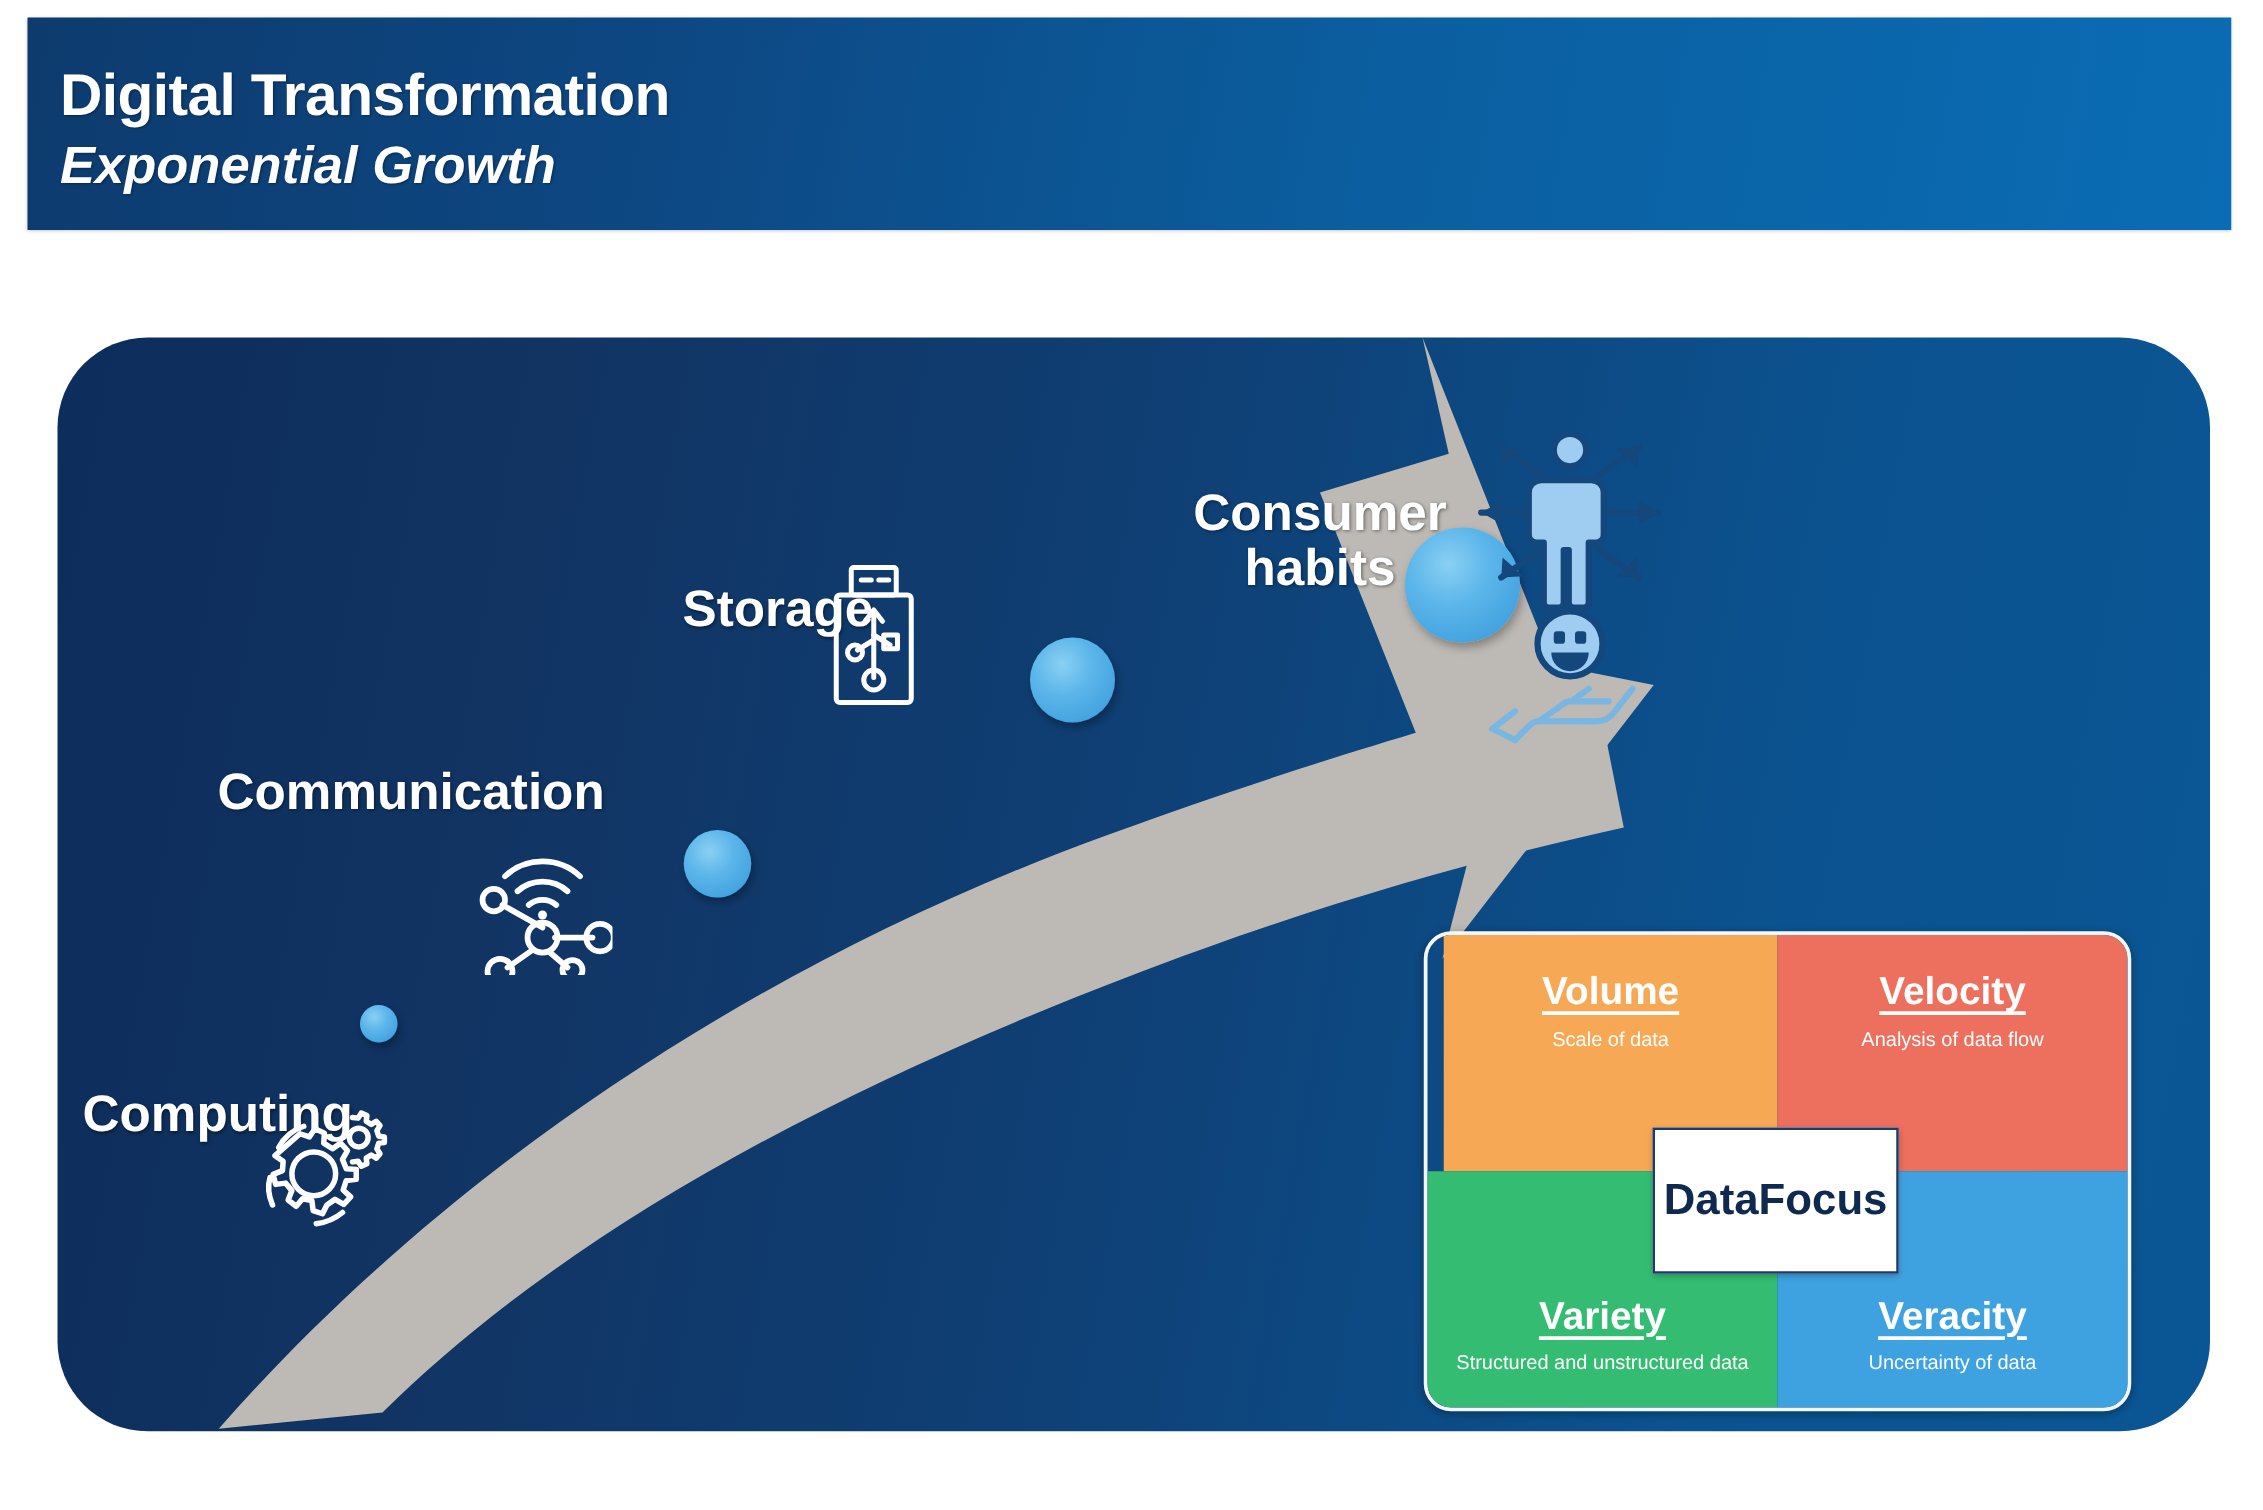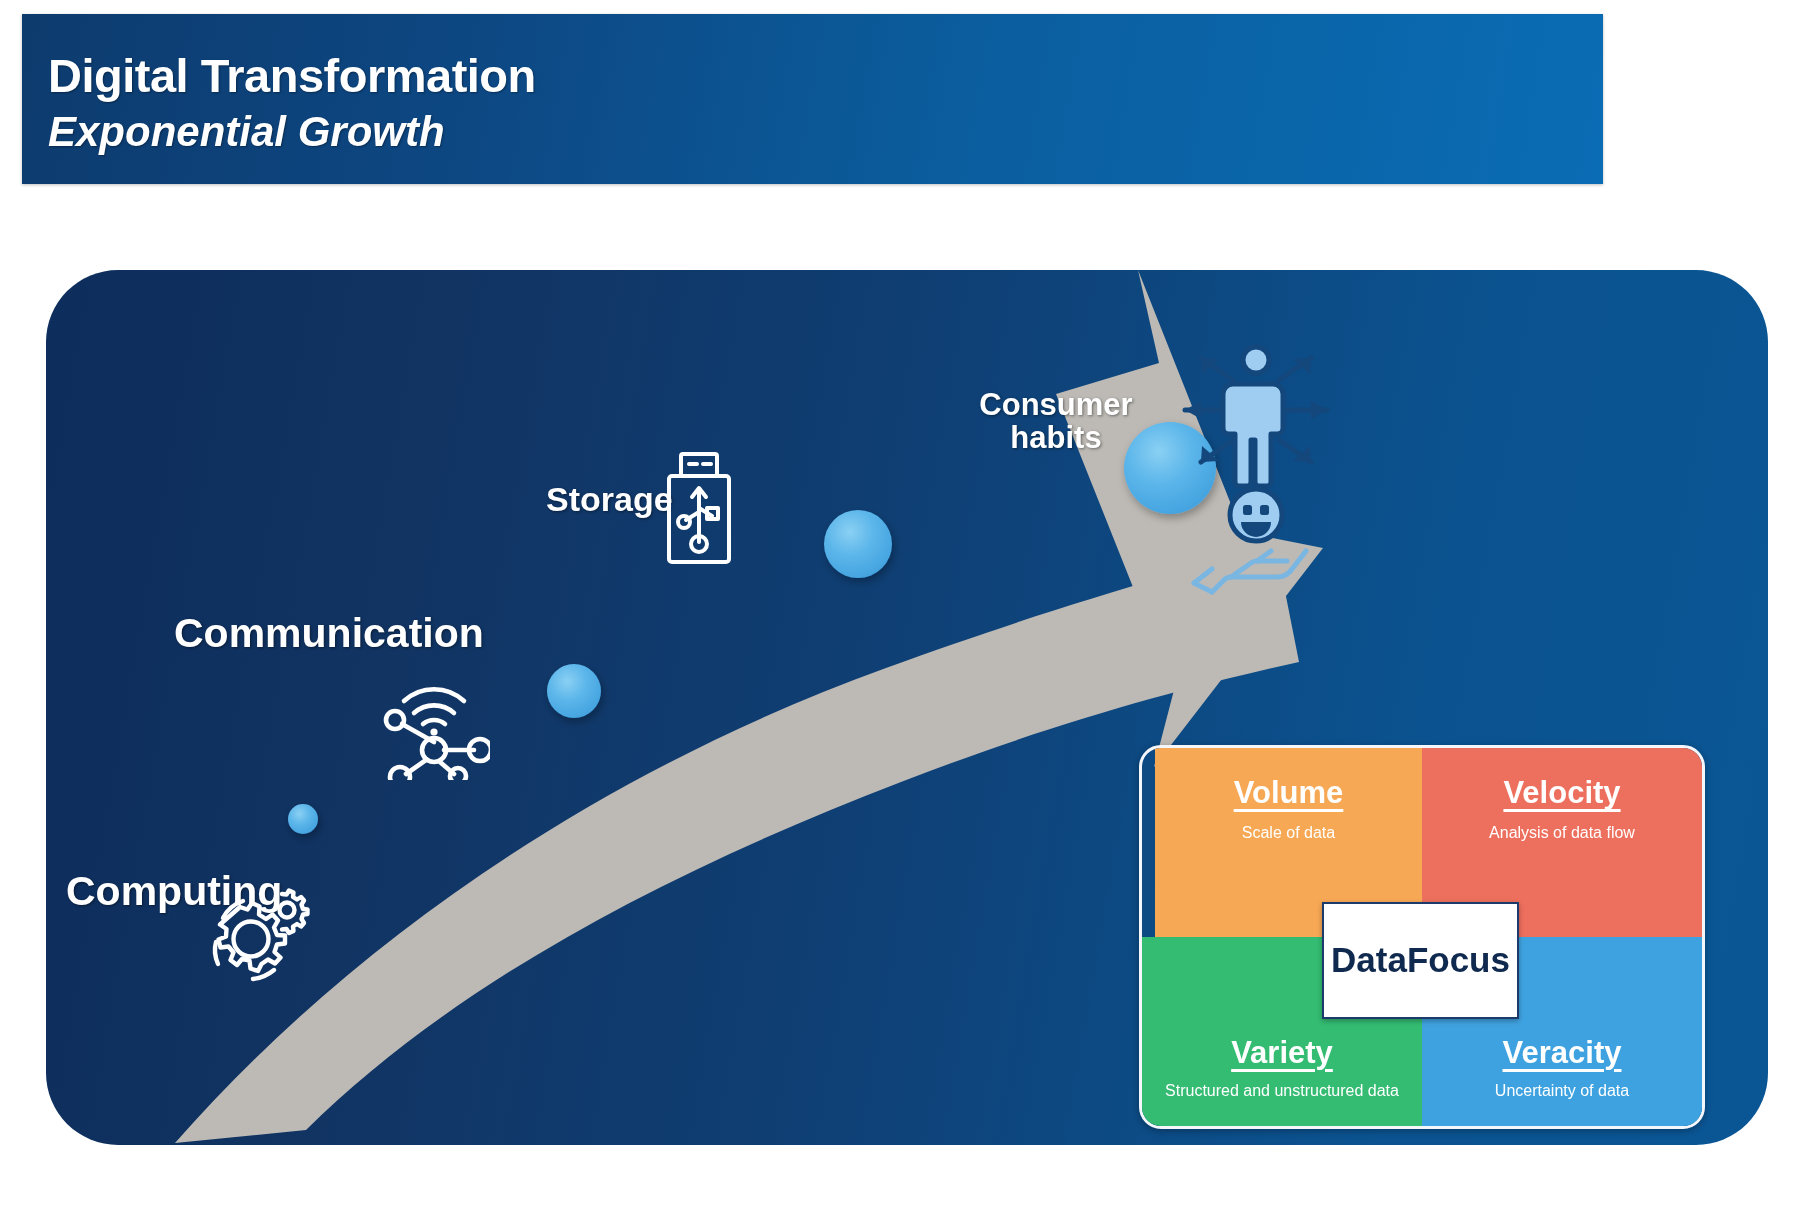--- a/index.html
+++ b/index.html
@@ -13,21 +13,21 @@
     position: relative;
     overflow: hidden;
     font-family: "Liberation Sans", sans-serif;
   }
 
   
   #header-banner {
     position: absolute;
     left: 22px;
     top: 14px;
-    width: 1581px;
+    width: 1763px;
     height: 170px;
     background: linear-gradient(100deg, #0d3b6e 0%, #0d4782 28%, #0b5fa0 62%, #0a6cb4 100%);
     box-shadow: 0 1px 3px rgba(0,0,0,0.25);
   }
   #header-title {
     position: absolute;
     left: 26px;
     top: 34px;
     font-size: 47px;
     font-weight: bold;
@@ -72,22 +72,22 @@
   .stage-label {
     position: absolute;
     color: #ffffff;
     font-weight: bold;
     text-shadow: 1px 1px 3px rgba(0,0,0,0.45);
     white-space: nowrap;
     line-height: 1.08;
   }
   #label-computing  { left: 20px;  top: 560px; font-size: 41px; margin-top: 39px; }
   #label-communication { left: 128px; top: 341px; font-size: 41px; }
-  #label-storage    { left: 500px; top: 211px; font-size: 34px; }
-  #label-consumer   { left: 895px; top: 118px; font-size: 31px; text-align: center; width: 230px; }
+  #label-storage    { left: 500px; top: 195px; font-size: 41px; }
+  #label-consumer   { left: 895px; top: 118px; font-size: 41px; text-align: center; width: 230px; }
 
   
   .stage-icon { position: absolute; }
   #icon-gears   { left: 150px; top: 608px; }
   #icon-network { left: 332px; top: 398px; }
   #icon-usb     { left: 610px; top: 180px; }
   #icon-people  { left: 1125px; top: 70px; }
 
   
   #quadrant-box {

